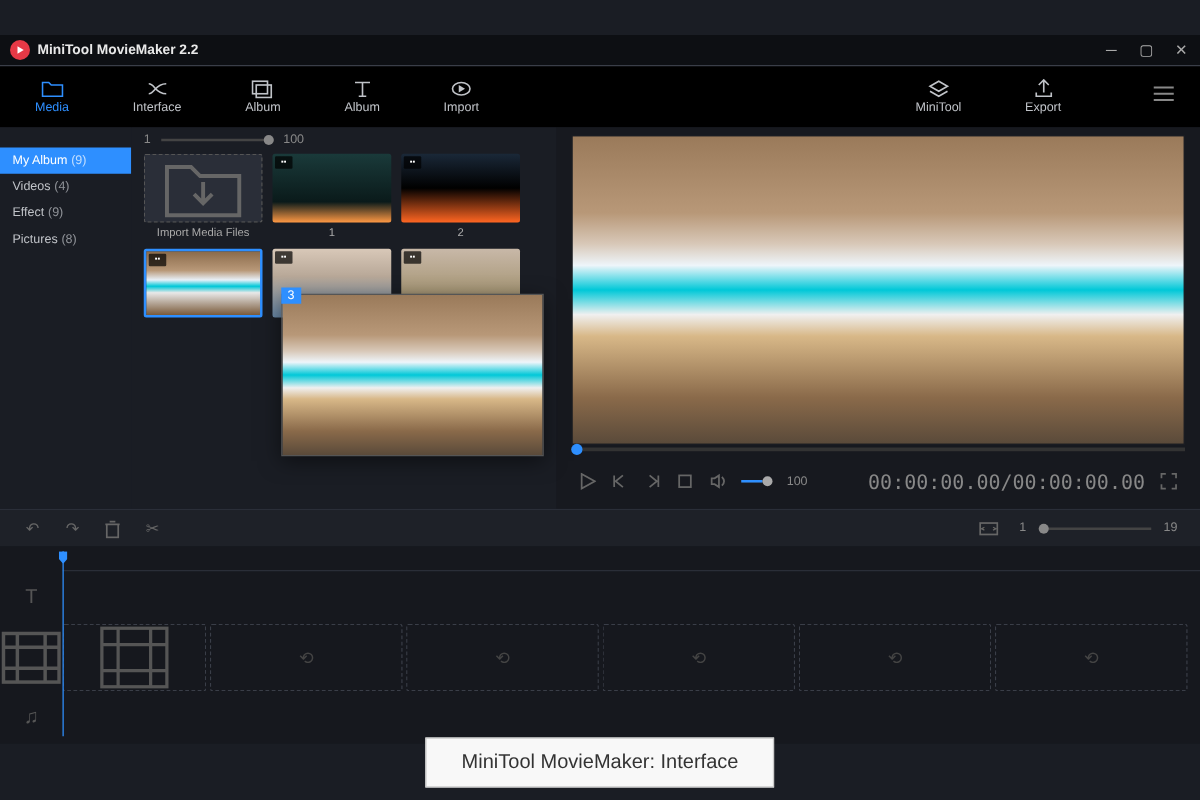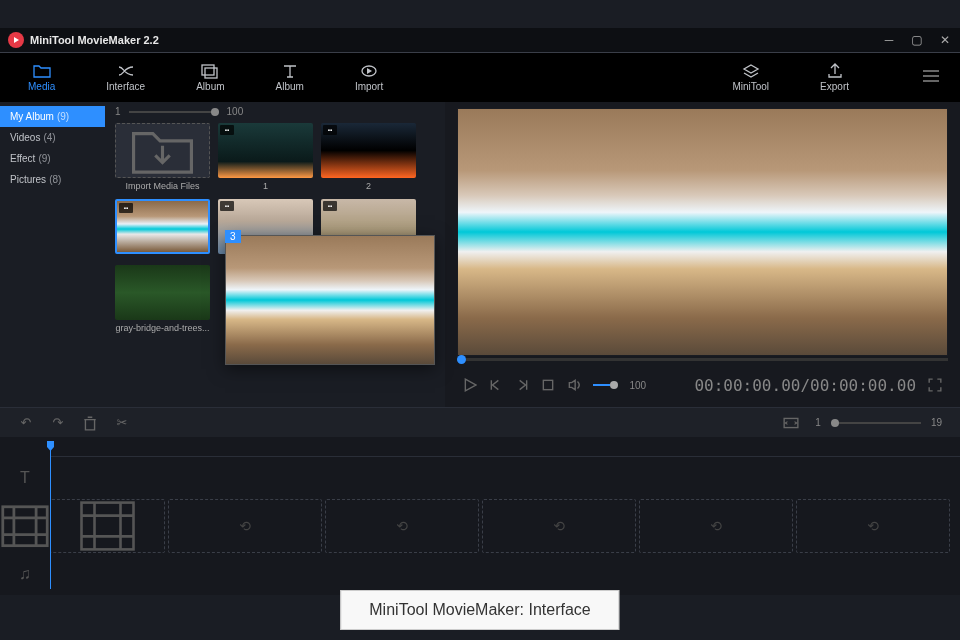--- a/index.html
+++ b/index.html
@@ -19,21 +19,21 @@
 .toolbar-item.active { color: #2e8fff; }
 .toolbar-icon { width: 18px; height: 16px; display: flex; align-items: center; justify-content: center; }
 .toolbar-label { font-size: 10px; }
 .toolbar-spacer { flex: 1; }
 .hamburger { margin-left: 30px; cursor: pointer; }
 
 
 .main { height: 305px; display: flex; background: #1a1d24; }
 
 
-.sidebar { width: 105px; background: #1a1d24; padding-top: 4px; }
+.sidebar { width: 105px; background: #1a1d24; padding-top: 16px; }
 .sidebar-item { padding: 5px 10px; font-size: 10px; cursor: pointer; display: flex; align-items: baseline; gap: 3px; }
 .sidebar-item.active { background: #2e8fff; color: white; }
 .sidebar-count { opacity: 0.7; }
 
 
 .media-panel { width: 340px; background: #1a1d24; padding: 4px 10px; }
 .media-top { display: flex; align-items: center; gap: 8px; margin-bottom: 6px; font-size: 10px; color: #888; }
 .media-slider { flex: 1; height: 2px; background: #444; position: relative; max-width: 90px; }
 .media-slider::after { content: ''; position: absolute; right: 0; top: -3px; width: 8px; height: 8px; background: #888; border-radius: 50%; }
 .media-grid { display: grid; grid-template-columns: repeat(3, 95px); gap: 8px; }
@@ -235,24 +235,20 @@
             <div class="media-badge">▪▪</div>
           </div>
         <span class="media-label"></span>
       </div>
       <div class="media-item">
         <div class="media-thumb thumb-5">
             <div class="media-badge">▪▪</div>
           </div>
         <span class="media-label"></span>
       </div>
-      <div class="media-item">
-        <div class="media-thumb thumb-6"></div>
-        <span class="media-label">gray-bridge-and-trees...</span>
-      </div>
     </div>
   </div>
 
   <div class="preview-panel">
     <div class="preview-screen">
       <div class="preview-image"></div>
     </div>
     <div class="pc-seek"></div>
     <div class="preview-controls">
       <div class="pc-btn">

